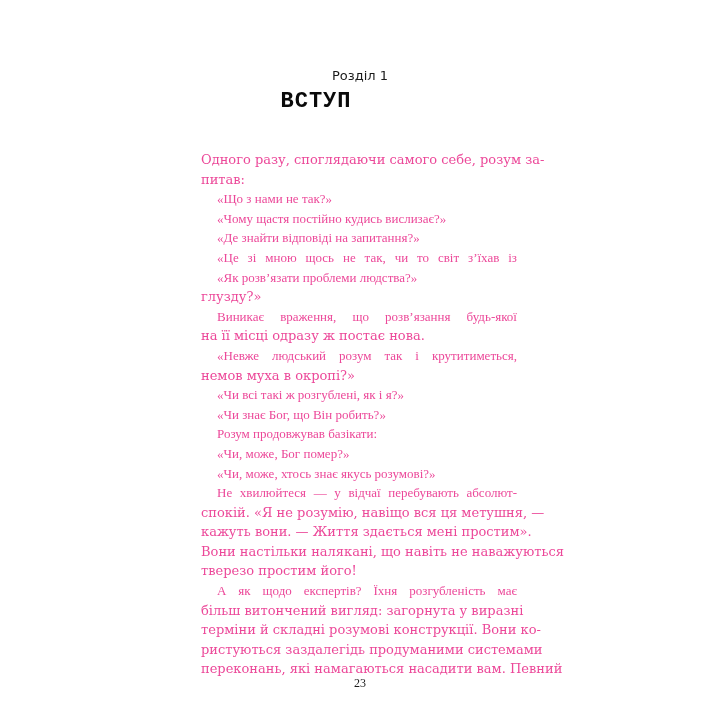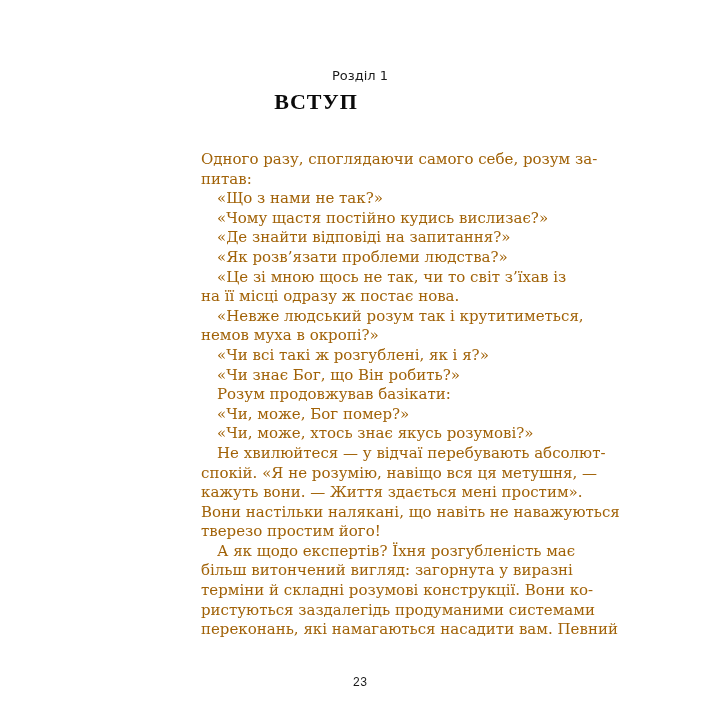--- a/index.html
+++ b/index.html
@@ -4,49 +4,51 @@
   <style>
     html, body { margin: 0; padding: 0; background: #ffffff; }
     body { width: 720px; height: 720px; position: relative; overflow: hidden; }
     .page { position: absolute; left: 0; top: 0; width: 720px; height: 720px; background: #ffffff; }
     .chapter-label {
       position: absolute; left: 0; width: 720px; top: 68px; text-align: center;
       font-family: "DejaVu Sans", sans-serif; font-size: 13px; color: #1a1a1a;
     }
     .chapter-title {
       position: absolute; left: 0; width: 632px; top: 89px; text-align: center;
-      font-family: Liberation Serif, serif; font-size: 22px; font-weight: bold; color: #0a0a0a; letter-spacing: 1px;
+      font-family: Liberation Mono, monospace; font-size: 22px; font-weight: bold; color: #0a0a0a; letter-spacing: 1px;
     }
     .body-text {
       position: absolute; left: 201px; top: 150px; width: 316px;
-      font-family: "DejaVu Serif", serif; font-size: 15px; line-height: 19.6px; color: #a16207;
+      font-family: "DejaVu Serif", serif; font-size: 13px; line-height: 19.6px; color: #ec4899;
     }
     .line { display: block; white-space: nowrap; height: 19.6px; }
     .line.j { text-align: justify; text-align-last: justify; }
-    .line.ind { padding-left: 16px; }
+    .line.ind { padding-left: 16px; font-family: Liberation Serif, serif; }
     .page-number {
       position: absolute; left: 0; width: 720px; top: 676px; text-align: center;
-      font-family: Liberation Mono, monospace; font-size: 12px; color: #1a1a1a;
+      font-family: Liberation Serif, serif; font-size: 12px; color: #1a1a1a;
     }
   </style>
 </head>
 <body>
 
 <div class="page">
   <div class="chapter-label">Розділ 1</div>
   <div class="chapter-title">ВСТУП</div>
 
   <div class="body-text" id="body-text">
       <span class="line j">Одного разу, споглядаючи самого себе, розум за-</span>
       <span class="line">питав:</span>
       <span class="line ind">«Що з нами не так?»</span>
       <span class="line ind">«Чому щастя постійно кудись вислизає?»</span>
       <span class="line ind">«Де знайти відповіді на запитання?»</span>
+      <span class="line ind j">«Це зі мною щось не так, чи то світ з’їхав із</span>
       <span class="line ind">«Як розв’язати проблеми людства?»</span>
-      <span class="line ind j">«Це зі мною щось не так, чи то світ з’їхав із</span>
+      <span class="line">глузду?»</span>
+      <span class="line ind j">Виникає враження, що розв’язання будь-якої</span>
       <span class="line">на її місці одразу ж постає нова.</span>
       <span class="line ind j">«Невже людський розум так і крутитиметься,</span>
       <span class="line">немов муха в окропі?»</span>
       <span class="line ind">«Чи всі такі ж розгублені, як і я?»</span>
       <span class="line ind">«Чи знає Бог, що Він робить?»</span>
       <span class="line ind">Розум продовжував базікати:</span>
       <span class="line ind">«Чи, може, Бог помер?»</span>
       <span class="line ind">«Чи, може, хтось знає якусь розумові?»</span>
       <span class="line ind j">Не хвилюйтеся — у відчаї перебувають абсолют-</span>
       <span class="line j">спокій. «Я не розумію, навіщо вся ця метушня, —</span>

